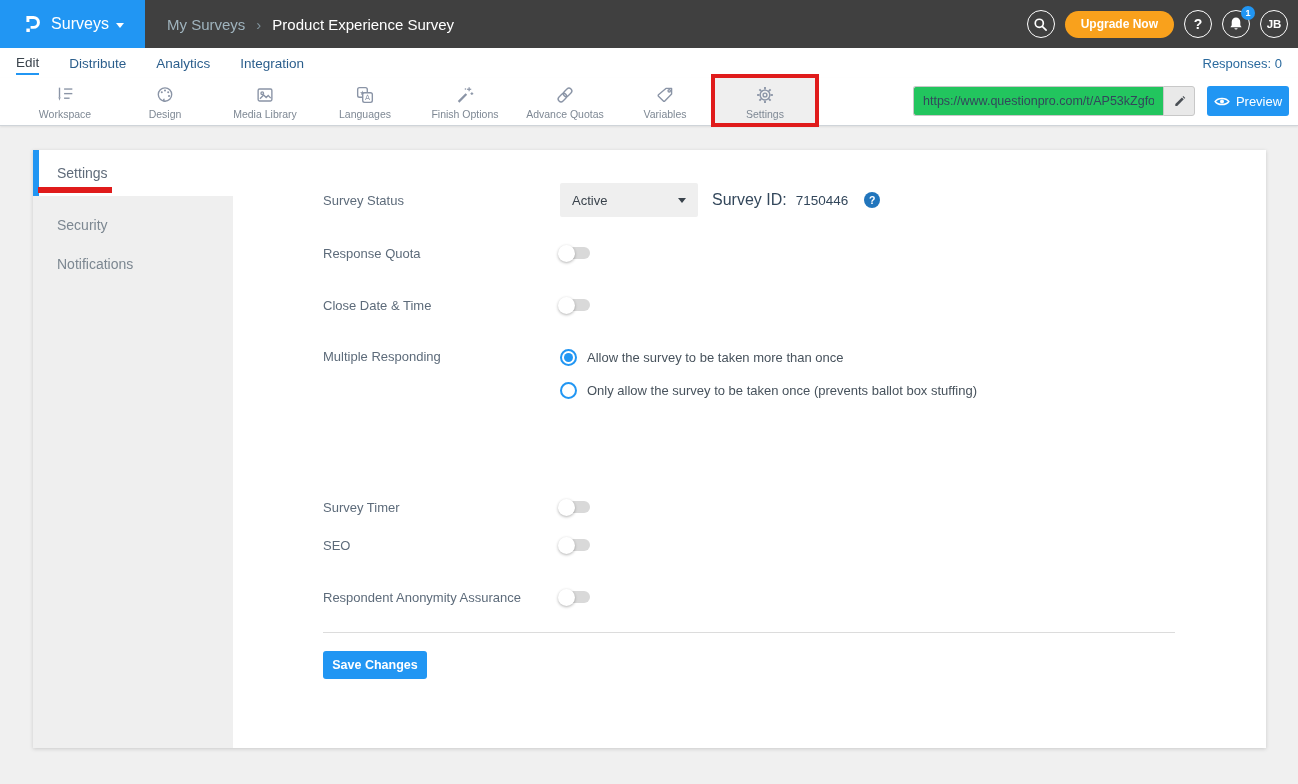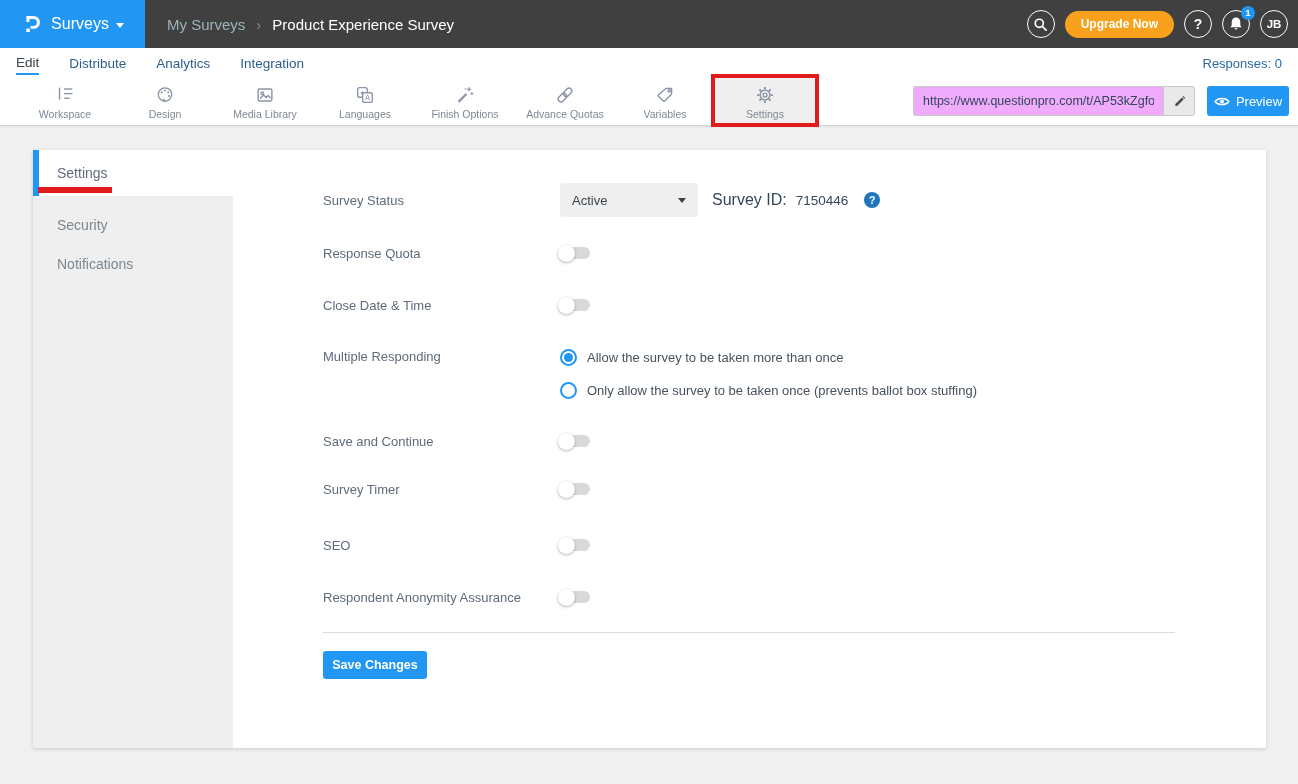--- a/index.html
+++ b/index.html
@@ -28,21 +28,21 @@
   .sn-item.active{color:#3a434c;height:22px;border-bottom:2px solid #2196f3;}
   .responses{margin-left:auto;font-size:13px;color:#2b6a9e;}
   
   .toolbar{position:absolute;top:78px;left:0;right:0;height:48px;background:#fff;border-bottom:1px solid #cfd4d9;box-shadow:0 1px 2px rgba(0,0,0,0.08);display:flex;padding-left:15px;box-sizing:border-box;}
   .tb-item{width:100px;height:47px;display:flex;flex-direction:column;align-items:center;justify-content:center;gap:2px;cursor:pointer;}
   .tb-item.hl{background:#efefef;}
   .tbl{font-size:10.5px;color:#7e8894;white-space:nowrap;}
   .tbi{stroke:#8a94a6;fill:none;stroke-width:1.5;}
   .settings-annotation{position:absolute;left:711px;top:-4px;width:108px;height:53px;border:4px solid #e01b1b;box-sizing:border-box;pointer-events:none;z-index:6;}
   .url-wrap{position:absolute;right:9px;top:8px;display:flex;align-items:center;}
-  .url-input{width:250px;height:30px;border:1px solid #c8c8c8;border-right:none;border-radius:3px 0 0 3px;padding:0 9px;font-size:12.5px;color:#33475b;font-family:"Liberation Sans",sans-serif;box-sizing:border-box;background:#f0abfc;outline:none;}
+  .url-input{width:250px;height:30px;border:1px solid #c8c8c8;border-right:none;border-radius:3px 0 0 3px;padding:0 9px;font-size:12.5px;color:#33475b;font-family:"Liberation Sans",sans-serif;box-sizing:border-box;background:#22c55e;outline:none;}
   .edit-btn{width:32px;height:30px;background:#e9e9e9;border:1px solid #c8c8c8;border-radius:0 3px 3px 0;display:flex;align-items:center;justify-content:center;box-sizing:border-box;cursor:pointer;}
   .preview-btn{margin-left:12px;width:82px;height:30px;background:#2196f3;border-radius:3px;color:#fff;font-size:13px;display:flex;align-items:center;justify-content:center;gap:6px;cursor:pointer;}
   
   .card{position:absolute;left:33px;top:150px;width:1233px;height:598px;background:#fff;box-shadow:0 1px 4px rgba(0,0,0,0.16);}
   .side-active{position:absolute;left:0;top:0;width:200px;height:46px;background:#fff;cursor:pointer;}
   .side-blue-bar{position:absolute;left:0;top:0;width:6px;height:46px;background:#2196f3;}
   .side-active-label{position:absolute;left:24px;top:0;line-height:46px;font-size:14px;color:#5f6b7a;}
   .red-underline{position:absolute;left:5px;top:37px;width:74px;height:6px;background:#e01b1b;z-index:3;}
   .side-gray{position:absolute;left:0;top:46px;width:200px;height:552px;background:#efefef;padding-top:10px;box-sizing:border-box;}
   .side-item{height:39px;line-height:39px;padding-left:24px;font-size:14px;color:#7c8791;cursor:pointer;}
@@ -61,21 +61,21 @@
   .row-t0{top:94px;height:18px;}
   .row-t1{top:146px;height:18px;}
   .row-mr{top:198px;align-items:flex-start;}
   .row-mr .flabel{line-height:18px;}
   .mr-opts{display:flex;flex-direction:column;gap:15px;}
   .mr-opt{display:flex;align-items:center;gap:10px;height:18px;cursor:pointer;}
   .radio{width:17px;height:17px;border-radius:50%;border:2px solid #2196f3;box-sizing:border-box;background:#fff;display:flex;align-items:center;justify-content:center;flex-shrink:0;}
   .radio.sel::after{content:"";width:9px;height:9px;border-radius:50%;background:#2196f3;}
   .mr-text{font-size:13px;color:#47525c;}
   .row-t2{top:282px;height:18px;}
-  .row-t3{top:330px;height:18px;justify-content:flex-end;}
+  .row-t3{top:348px;height:18px;justify-content:flex-end;}
   .row-t4{top:386px;height:18px;}
   .row-t5{top:438px;height:18px;}
   .divider{position:absolute;left:290px;top:482px;width:852px;height:1px;background:#dcdcdc;}
   .save-btn{position:absolute;left:290px;top:501px;width:104px;height:28px;background:#2196f3;border-radius:3px;color:#fff;font-size:12.5px;font-weight:bold;display:flex;align-items:center;justify-content:center;cursor:pointer;}
 </style>
 </head>
 <body>
 
 <div class="topbar">
   <div class="logo-area">
@@ -264,24 +264,20 @@
         <span class="radio sel"></span>
         <span class="mr-text">Allow the survey to be taken more than once</span>
       </div>
       <div class="mr-opt">
         <span class="radio"></span>
         <span class="mr-text">Only allow the survey to be taken once (prevents ballot box stuffing)</span>
       </div>
     </div>
   </div>
 
-  <div class="frow row-t2">
-    <span class="flabel">Save and Continue</span>
-    <div class="toggle"></div>
-  </div>
   <div class="frow row-t3">
     <span class="flabel">Survey Timer</span>
     <div class="toggle"></div>
   </div>
   <div class="frow row-t4">
     <span class="flabel">SEO</span>
     <div class="toggle"></div>
   </div>
   <div class="frow row-t5">
     <span class="flabel">Respondent Anonymity Assurance</span>

